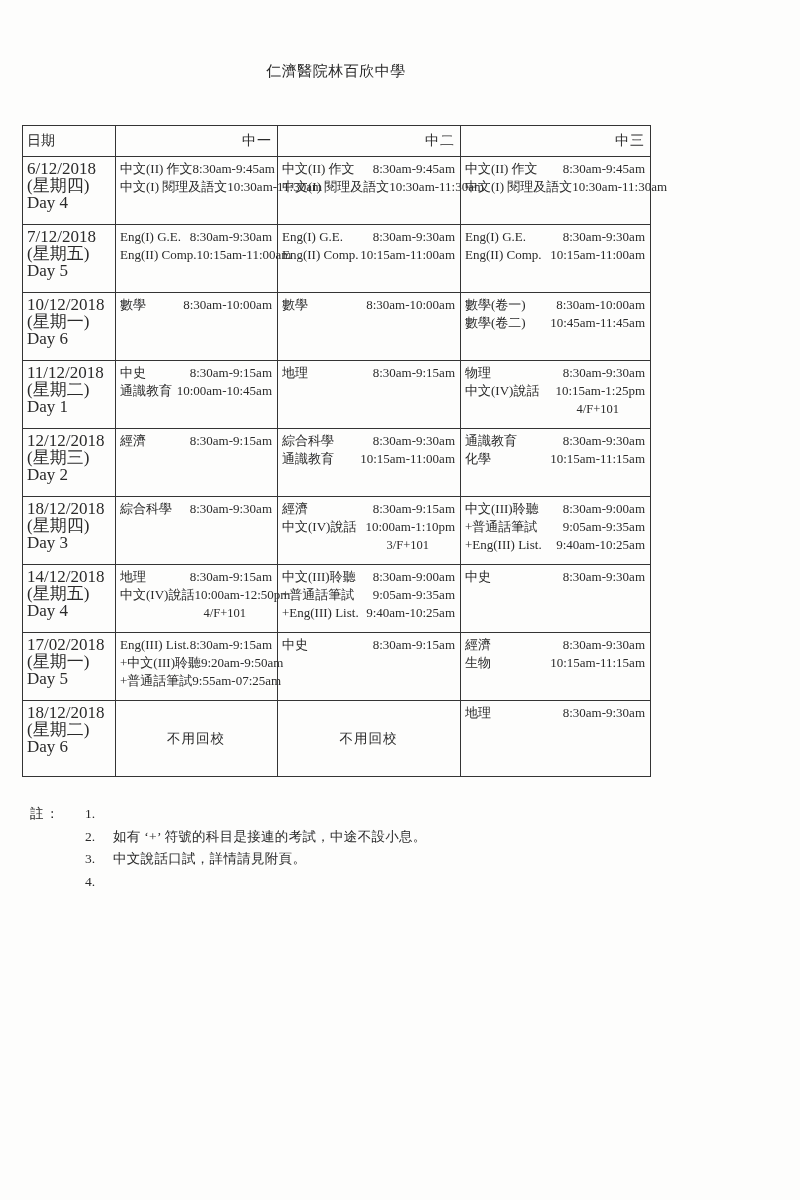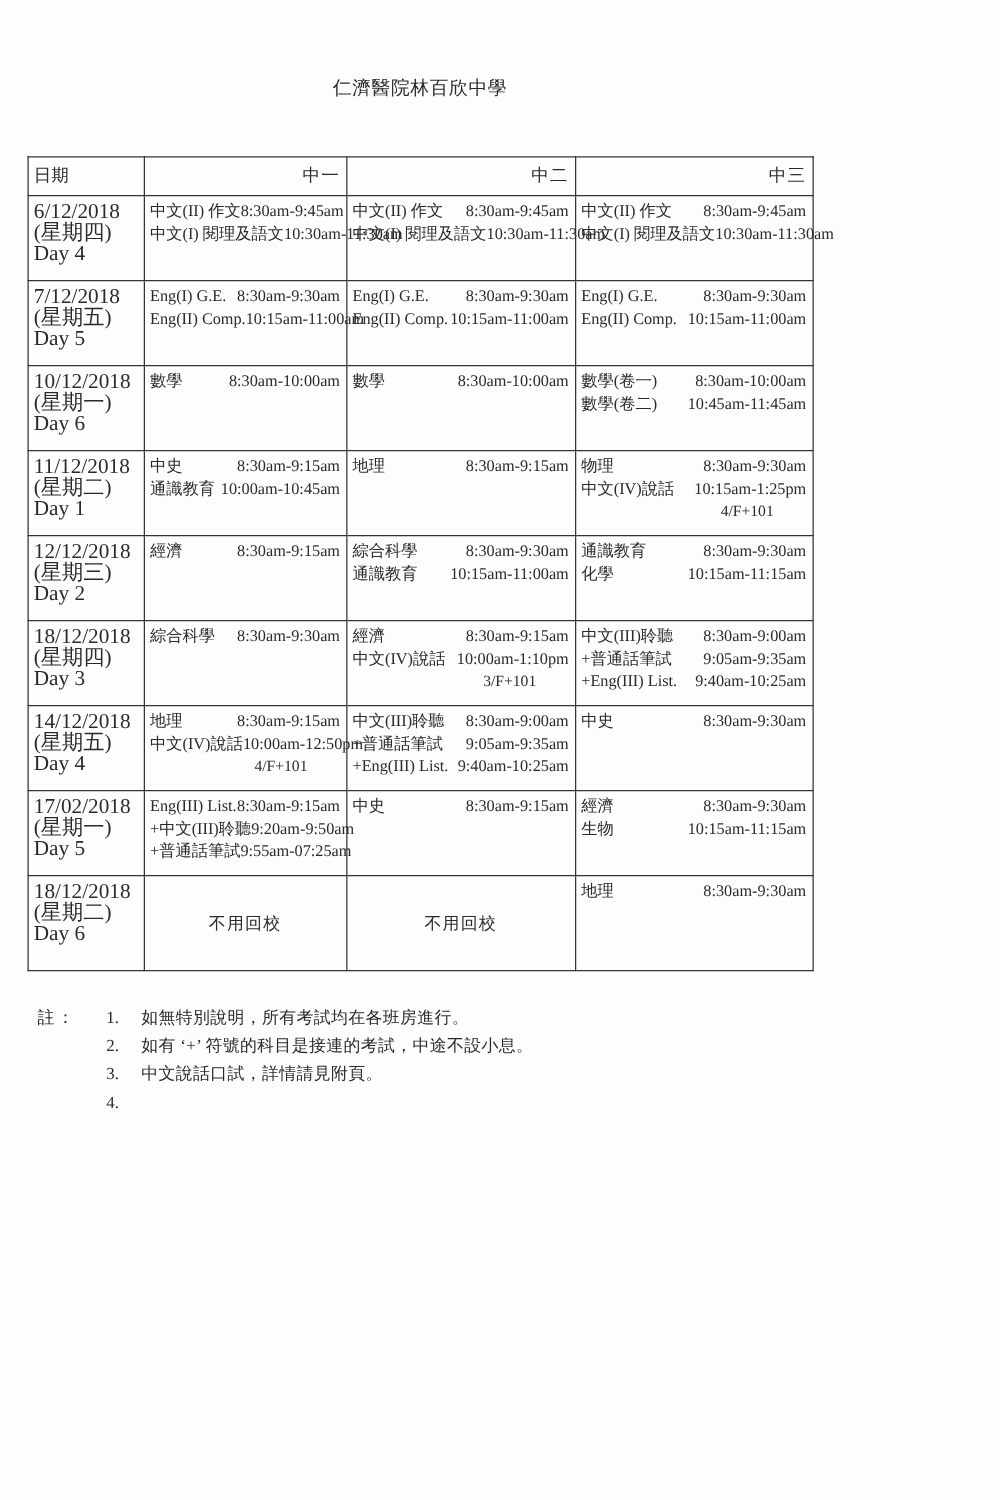--- a/index.html
+++ b/index.html
@@ -389,21 +389,20 @@
       </tbody>
   </table>
 
   <div class="notes">
     <div class="notes-row">
       <span class="notes-label">註：</span>
       <div>
 
       <div class="note-item">
             <span class="note-num">1.</span>
-            <span class="note-text">如無特別說明，所有考試均在各班房進行。</span>
           </div>
           <div class="note-item">
             <span class="note-num">2.</span>
             <span class="note-text">如有 ‘+’ 符號的科目是接連的考試，中途不設小息。</span>
           </div>
           <div class="note-item">
             <span class="note-num">3.</span>
             <span class="note-text">中文說話口試，詳情請見附頁。</span>
           </div>
           <div class="note-item">

